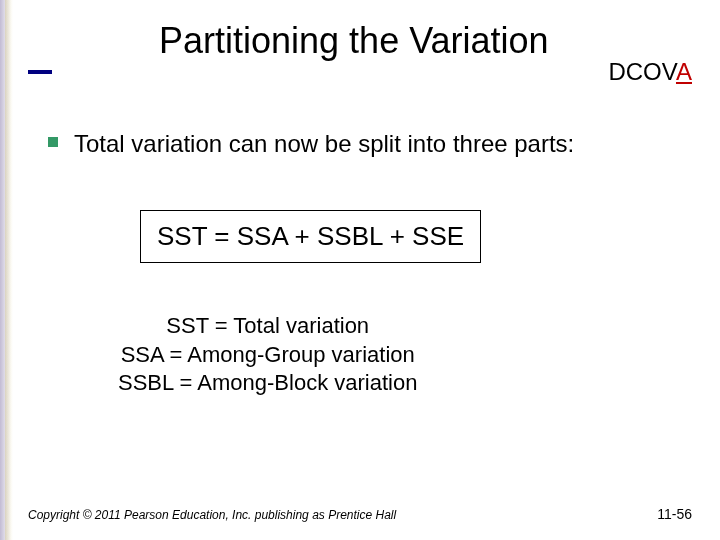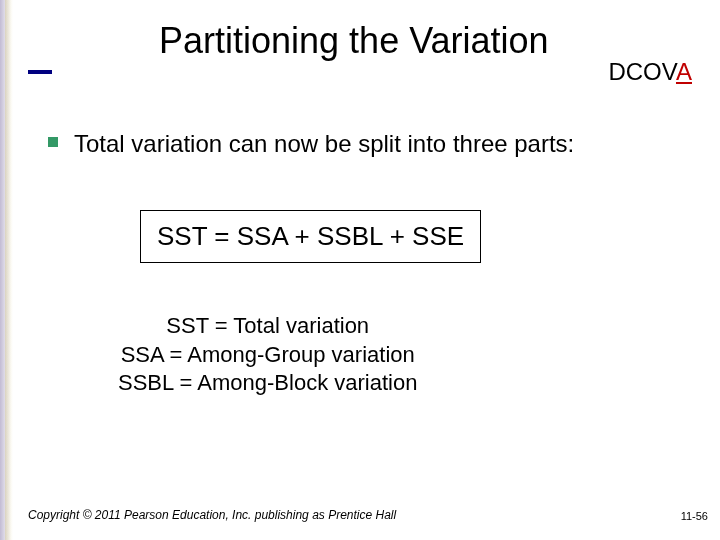--- a/index.html
+++ b/index.html
@@ -103,22 +103,22 @@
       position: absolute;
       bottom: 18px;
       left: 28px;
       font-size: 12px;
       font-style: italic;
       color: #000;
     }
     .slide-number {
       position: absolute;
       bottom: 18px;
-      right: 12px;
-      font-size: 11px;
+      right: 28px;
+      font-size: 14px;
       color: #000;
     }
     .shadow-purple {
       position: absolute;
       top: 0;
       left: 0;
       width: 11px;
       height: 100%;
       background: linear-gradient(to right,
         rgba(80,60,130,0.35) 0%,

